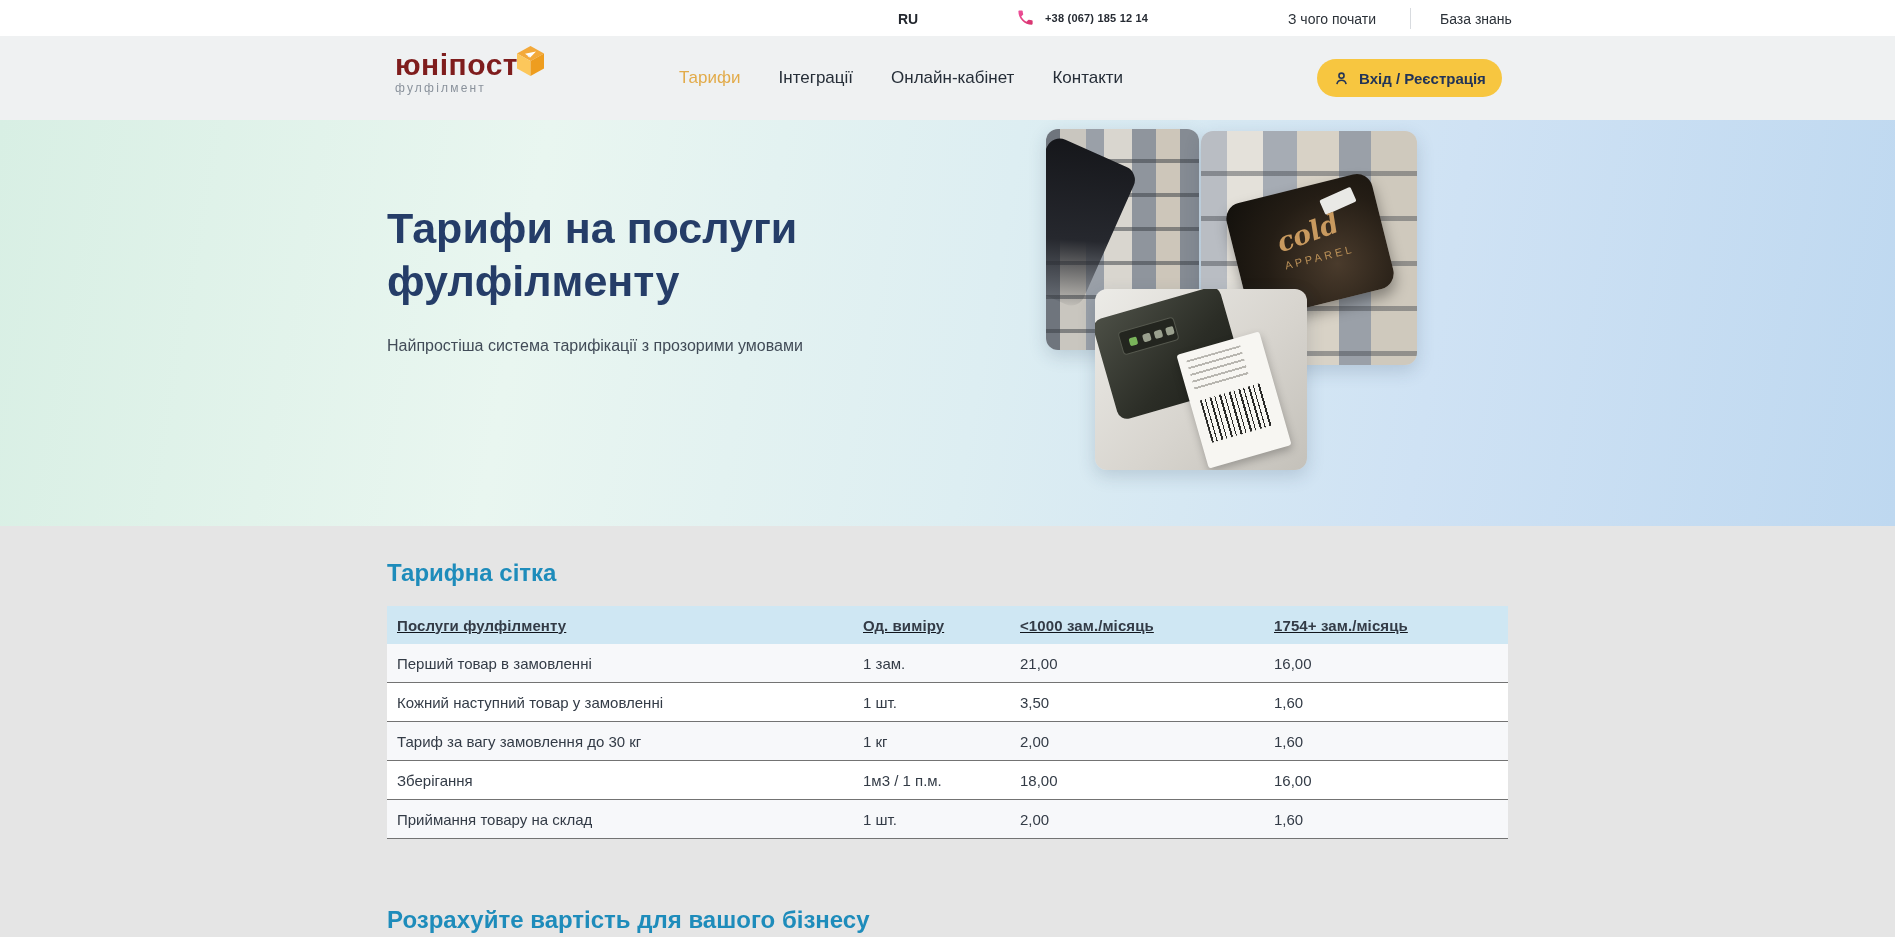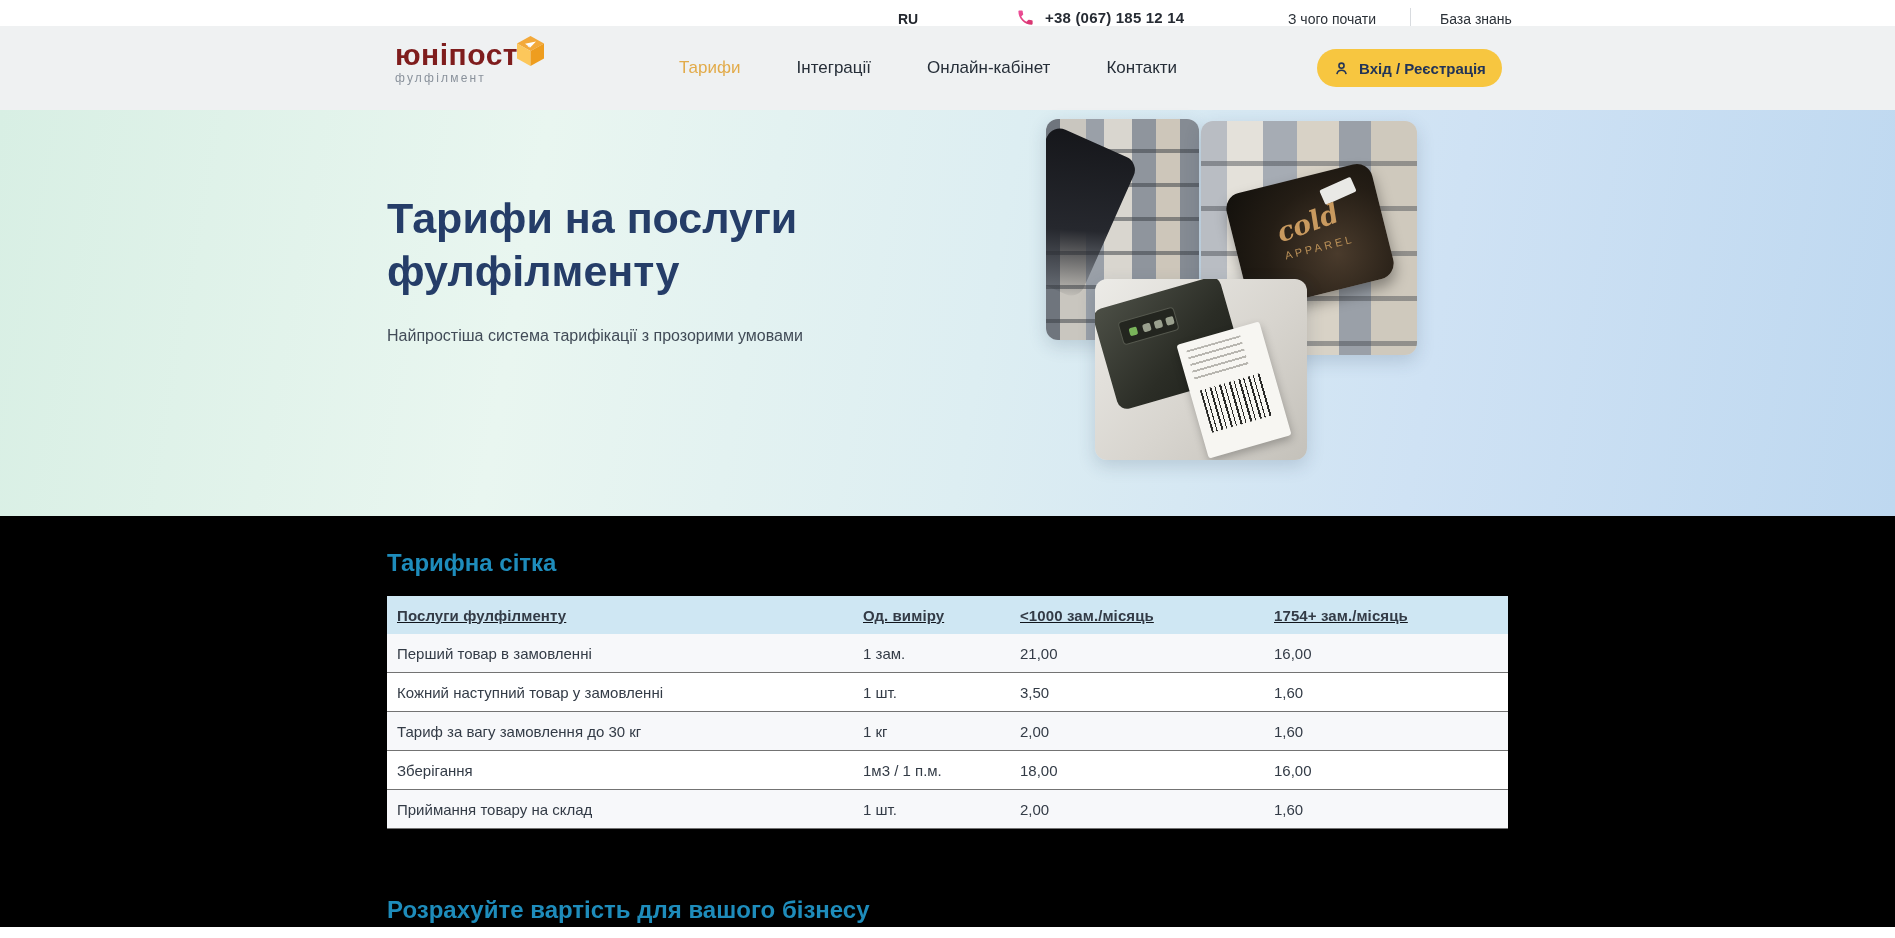--- a/index.html
+++ b/index.html
@@ -1,36 +1,36 @@
 <!DOCTYPE html>
 <html><head>
 <meta charset="utf-8">
 <style>
   * { margin:0; padding:0; box-sizing:border-box; }
   html,body { width:1895px; height:938px; overflow:hidden; background:#fff;
     font-family:"Liberation Sans","DejaVu Sans",sans-serif; }
 
   
-  .topbar { position:relative; width:1895px; height:26px; background:#ffffff; }
+  .topbar { position:relative; width:1895px; height:36px; background:#ffffff; }
   .topbar .lang { position:absolute; left:898px; top:11px; font-size:14px; font-weight:700; color:#23272e; cursor:pointer; }
   .topbar .phone-wrap { position:absolute; left:1016px; top:8px; display:flex; align-items:center; gap:10px; }
-  .topbar .phone-num { font-size:15px; font-weight:600; color:#262b33; letter-spacing:.2px; }
+  .topbar .phone-num { font-size:11px; font-weight:600; color:#262b33; letter-spacing:.2px; }
   .topbar .tb-link { position:absolute; top:11px; font-size:14px; color:#2b3138; cursor:pointer; }
   .topbar .tb-link.start { left:1288px; }
   .topbar .tb-link.kb { left:1440px;text-align:center; }
   .topbar .tb-divider { position:absolute; left:1410px; top:8px; width:1px; height:21px; background:#d8dbdf; }
 
   
   .header { position:relative; width:1895px; height:84px; background:#eff1f2; }
   .container { position:relative; width:1121px; margin:0 auto; height:100%; }
   .logo { position:absolute; left:8px; top:14px; cursor:pointer; }
   .logo-title { font-size:30px; font-weight:800; color:#7f1d1d; letter-spacing:.5px; line-height:30px; }
   .logo-sub { font-size:12px; color:#8a929c; letter-spacing:2.2px; margin-top:1px; }
   .logo-cube { position:absolute; left:122px; top:-4px; width:27px; height:30px; }
-  .nav { position:absolute; left:292px; top:0; height:84px; display:flex; align-items:center; gap:56px; }
+  .nav { position:absolute; left:292px; top:0; height:84px; display:flex; align-items:center; gap:38px; }
   .nav-item { font-size:17px; color:#262e38; cursor:pointer; white-space:nowrap; }
   .nav-item.active { color:#e2ab4a; }
   .login-btn { position:absolute; left:930px; top:23px; width:185px; height:38px; background:#f7c640;
     border:none; border-radius:22px; display:flex; align-items:center; justify-content:center; gap:9px;
     font-size:15px; font-weight:700; color:#223457; cursor:pointer; font-family:inherit; }
 
   
   .hero { position:relative; width:1895px; height:406px;
     background:linear-gradient(100deg,#d8efe4 0%,#e9f6f0 28%,#ddeef2 52%,#cfe2f4 75%,#bed8f0 100%); }
   .hero .container { height:406px; }
@@ -67,21 +67,21 @@
   .printer-dot.d1 { left:8px; background:#79b45a; }
   .printer-dot.d2 { left:22px; } .printer-dot.d3 { left:34px; } .printer-dot.d4 { left:46px; }
   .label-out { position:absolute; left:96px; top:52px; width:86px; height:118px; transform:rotate(-16deg);
     background:#f7f6f2; border-radius:3px; box-shadow:0 4px 8px rgba(0,0,0,.25); }
   .label-lines { position:absolute; left:8px; top:8px; width:56px; height:34px;
     background:repeating-linear-gradient(180deg,#b8b6b0 0 2px, transparent 2px 7px); }
   .label-barcode { position:absolute; left:10px; top:50px; width:64px; height:44px;
     background:repeating-linear-gradient(90deg,#2a2a28 0 2px, transparent 2px 5px, #2a2a28 5px 6px, transparent 6px 10px); }
 
   
-  .section { position:relative; width:1895px; background:#000000; }
+  .section { position:relative; width:1895px; background:#e5e5e5; }
   .pricing-heading { position:absolute; left:0; top:33px; font-size:24px; font-weight:800; color:#1e8cbb; }
   .price-table { position:absolute; left:0; top:80px; width:1121px; font-size:15px; }
   .t-row { display:grid; grid-template-columns:466px 157px 254px 1fr; align-items:center; height:39px; }
   .t-head { background:#cfe7f3; height:38px; font-weight:800; color:#11161d;text-decoration:underline; }
   .t-head .t-cell { font-size:15px; letter-spacing:.1px; }
   .t-cell { padding-left:10px; color:#333b46; }
   .t-body .t-row { border-bottom:1px solid #737373; background:#ffffff; }
   .t-body .t-row:nth-child(odd) { background:#f7f8fa; }
 
   .calc-heading { position:absolute; left:0; top:380px; font-size:24px; font-weight:800; color:#1e8cbb; }

